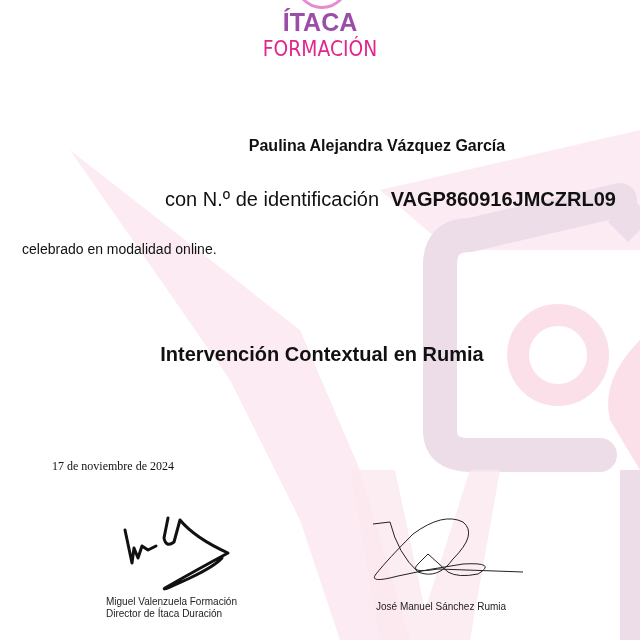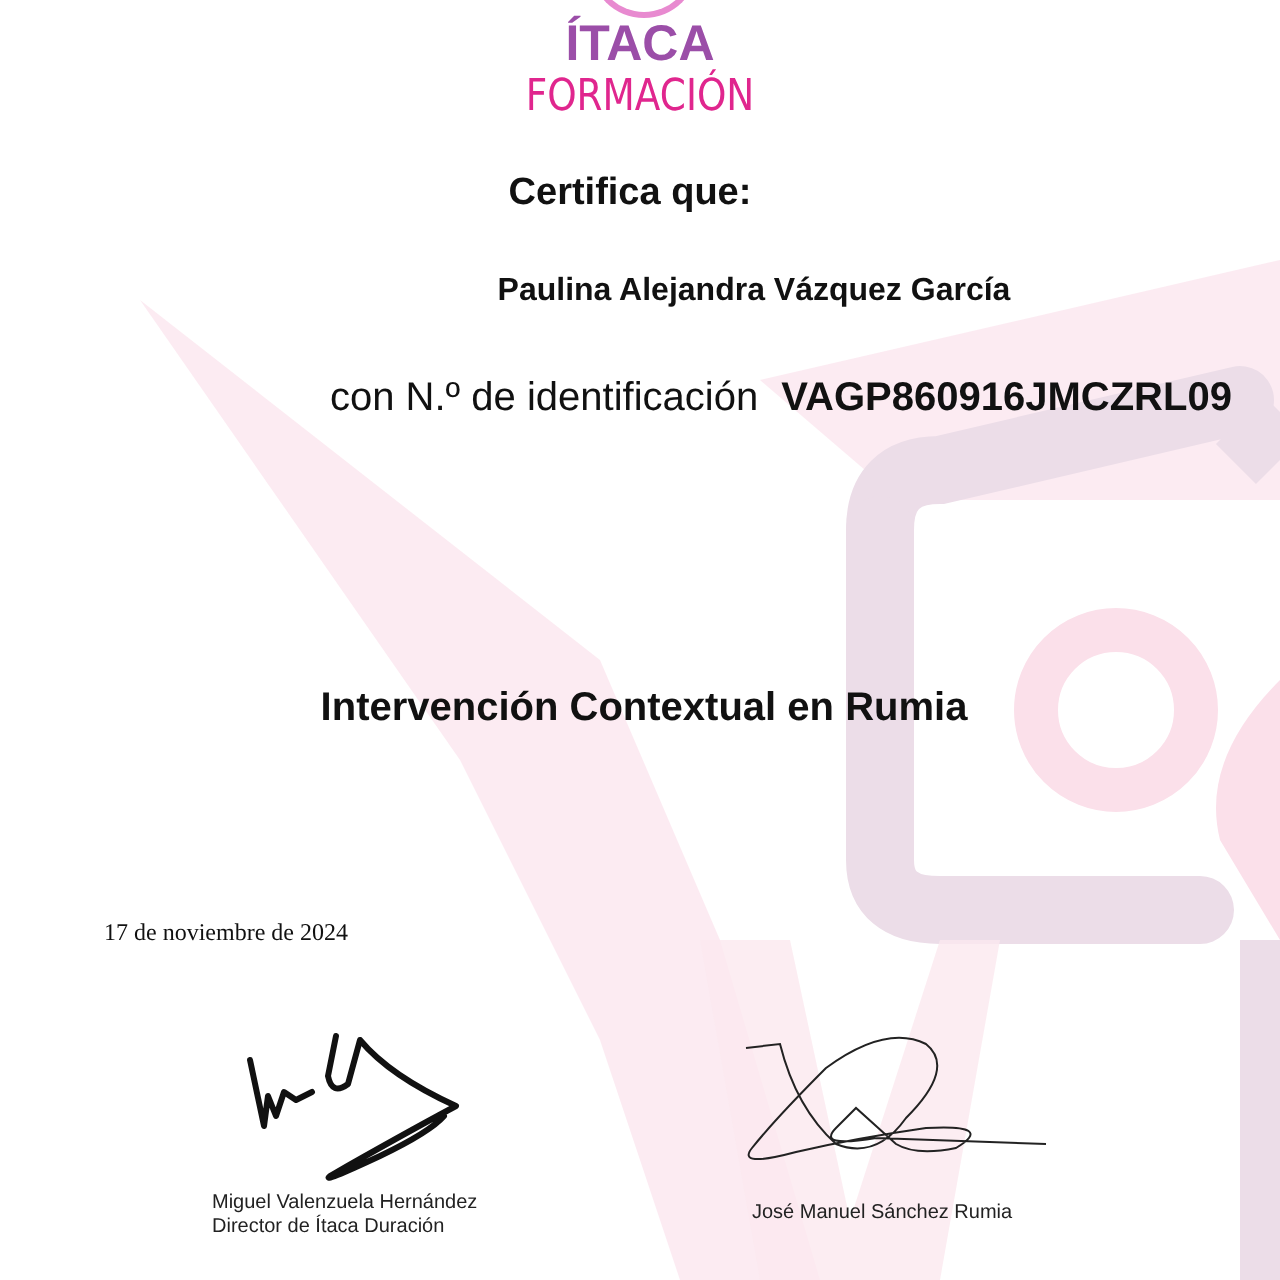--- a/index.html
+++ b/index.html
@@ -63,39 +63,39 @@
   <path d="M350 470 L380 640 L470 640 L500 470 L470 470 L425 610 L395 470 Z" fill="#fbe8ef" opacity="0.8"></path>
 </svg>
 
 <div class="content">
   <div class="abs logo">
     <div class="logo-ring"></div>
     <div class="logo-itaca">ÍTACA</div>
     <div class="logo-formacion">FORMACIÓN</div>
   </div>
 
-  <div class="abs certifica">Certifica que:</div>
   <div class="abs name">Paulina Alejandra Vázquez García</div>
 
   <div class="abs idline">
     <span>con N.º de identificación</span>
     <span class="idval">VAGP860916JMCZRL09</span>
   </div>
 
   <div class="abs body1">
+    <div>celebrado en modalidad online.</div>
   </div>
 
   <div class="abs course">Intervención Contextual en Rumia</div>
   <div class="abs date">17 de noviembre de 2024</div>
 
   <svg class="abs sig1" viewBox="0 0 115 90">
     <path d="M5 22 L12 55 L14 40 L18 50 L22 38 L28 42 L36 38 M48 10 L44 30 Q46 40 54 34 L60 12 Q75 30 108 45 Q80 60 45 80 Q40 84 70 70 Q95 58 102 50" stroke="#111" stroke-width="3" fill="none" stroke-linecap="round" stroke-linejoin="round"></path>
   </svg>
   <svg class="abs sig2" viewBox="0 0 160 70">
     <path d="M5 10 L22 8 Q30 40 50 58 Q70 66 85 45 Q110 20 95 8 Q75 -2 45 20 Q20 45 8 60 Q0 70 30 62 Q60 55 95 50 Q130 48 110 60 Q90 64 80 58 L60 40 L50 50 Q40 60 70 55 L155 58" stroke="#222" stroke-width="1" fill="none"></path>
   </svg>
 
   <div class="abs signer1">
-    <div>Miguel Valenzuela Hernández</div>
+    <div>Miguel Valenzuela Formación</div>
     <div>Director de Ítaca Duración</div>
   </div>
   <div class="abs signer2">José Manuel Sánchez Rumia</div>
 </div>
 
 </body></html>

